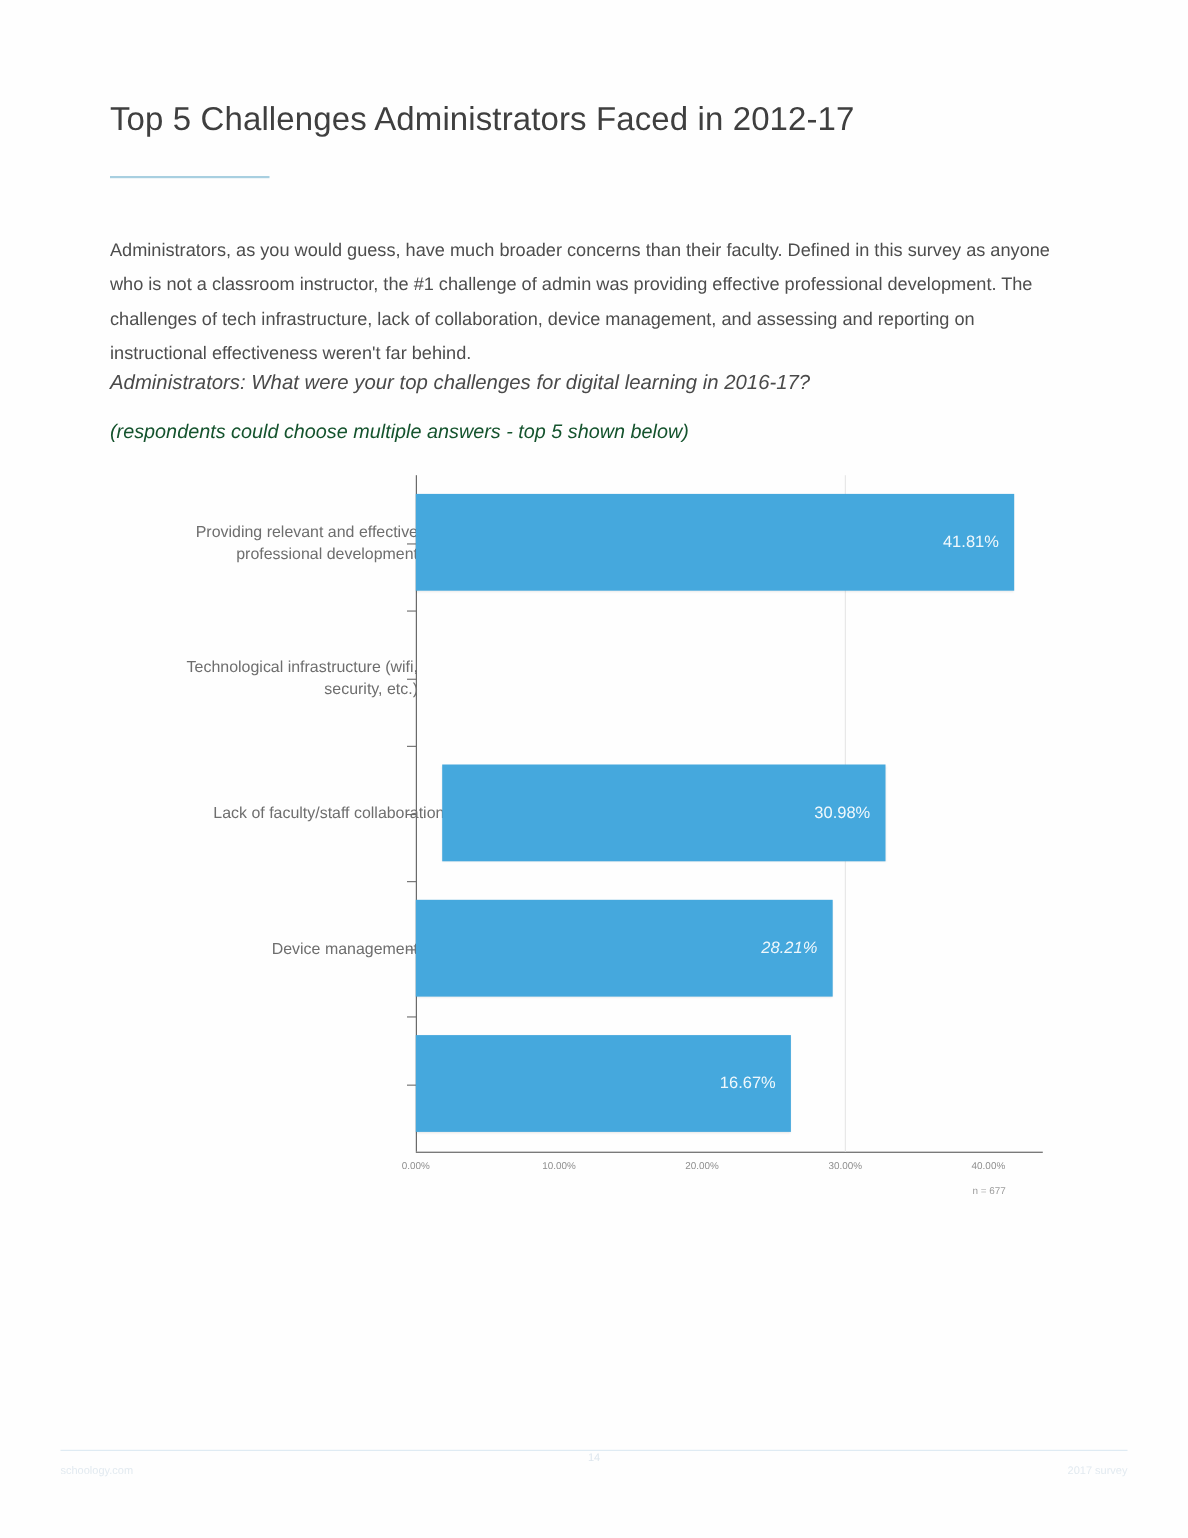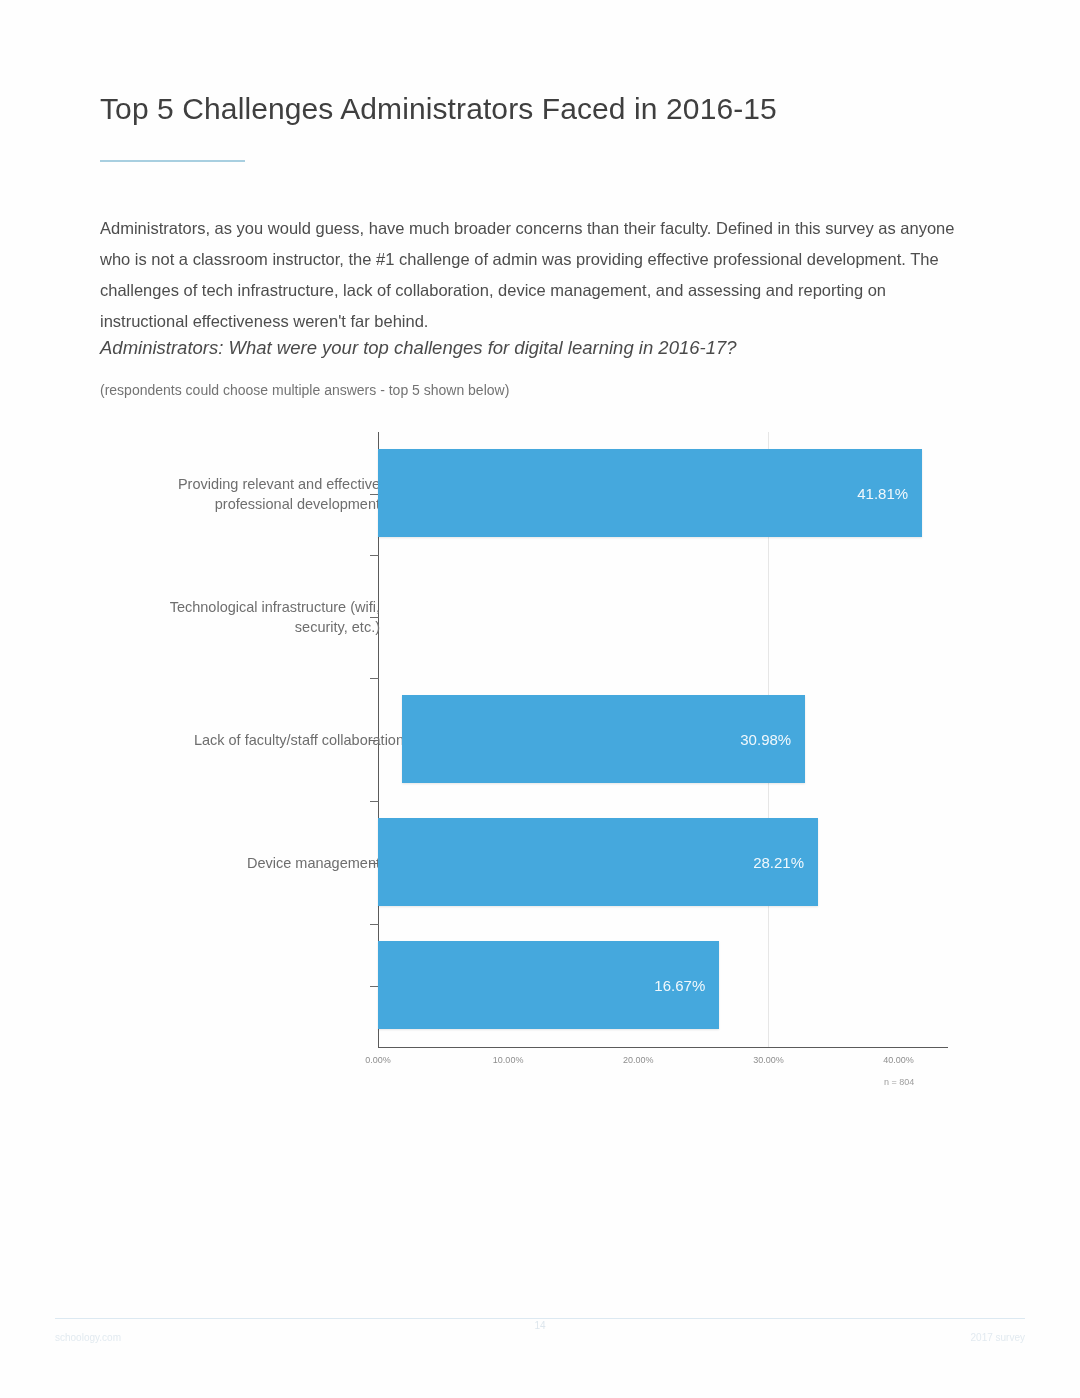--- a/index.html
+++ b/index.html
@@ -60,22 +60,23 @@
     font-size: 18.5px;
     font-style: italic;
     color: #4a4a4a;
     white-space: nowrap;
   }
   .chart-subnote {
     position: absolute;
     left: 100px;
     top: 382px;
     width: 840px;
-    font-size: 14px;
-    color: #737373;
+    font-size: 18px;
+    font-style: italic;
+    color: #14532d;
     white-space: nowrap;
   }
 
   
   .chart {
     position: absolute;
     left: 0px;
     top: 425px;
     width: 1080px;
     height: 680px;
@@ -207,21 +208,21 @@
     font-size: 10px;
     color: #e2eaf0;
     white-space: nowrap;
   }
 </style>
 </head>
 <body>
 
 <div class="page">
 
-  <div class="page-title">Top 5 Challenges Administrators Faced in 2016-15</div>
+  <div class="page-title">Top 5 Challenges Administrators Faced in 2012-17</div>
 
   <div class="title-rule"></div>
 
   <p class="intro">Administrators, as you would guess, have much broader concerns than their faculty. Defined in this survey as anyone who is not a classroom instructor, the #1 challenge of admin was providing effective professional development. The challenges of tech infrastructure, lack of collaboration, device management, and assessing and reporting on instructional effectiveness weren't far behind.</p>
 
   <div class="chart-question">Administrators: What were your top challenges for digital learning in 2016-17?</div>
 
   <div class="chart-subnote">(respondents could choose multiple answers - top 5 shown below)</div>
 
   <div class="chart">
@@ -256,39 +257,39 @@
 security, etc.)</div>
         </div>
         <div class="bar-row" style="top: 253px; height: 123px; margin-left: 24px;">
           <div class="cat-label">Lack of faculty/staff collaboration</div>
           <div class="bar" style="width: 403.164px;">
             <span class="bar-value">30.98%</span>
           </div>
         </div>
         <div class="bar-row" style="top: 376px; height: 123px;">
           <div class="cat-label">Device management</div>
-          <div class="bar" style="width: 440px;">
+          <div class="bar" style="width: 379px; font-style: italic;">
             <span class="bar-value">28.21%</span>
           </div>
         </div>
         <div class="bar-row" style="top: 499px; height: 123px;">
           <div class="bar" style="width: 341.219px;">
             <span class="bar-value">16.67%</span>
           </div>
         </div>
       </div>
     <div id="xticklabels">
         <div class="xtick-label" style="left: 378px;">0.00%</div>
         <div class="xtick-label" style="left: 508.137px;">10.00%</div>
         <div class="xtick-label" style="left: 638.274px;">20.00%</div>
         <div class="xtick-label" style="left: 768.411px;">30.00%</div>
         <div class="xtick-label" style="left: 898.548px;">40.00%</div>
       </div>
 
-    <div class="nnote">n = 804</div>
+    <div class="nnote">n = 677</div>
   </div>
 
   <div class="footer-rule"></div>
   <div class="footer-left">schoology.com</div>
   <div class="footer-center">14</div>
   <div class="footer-right">2017 survey</div>
 
 </div>
 
 </body></html>

